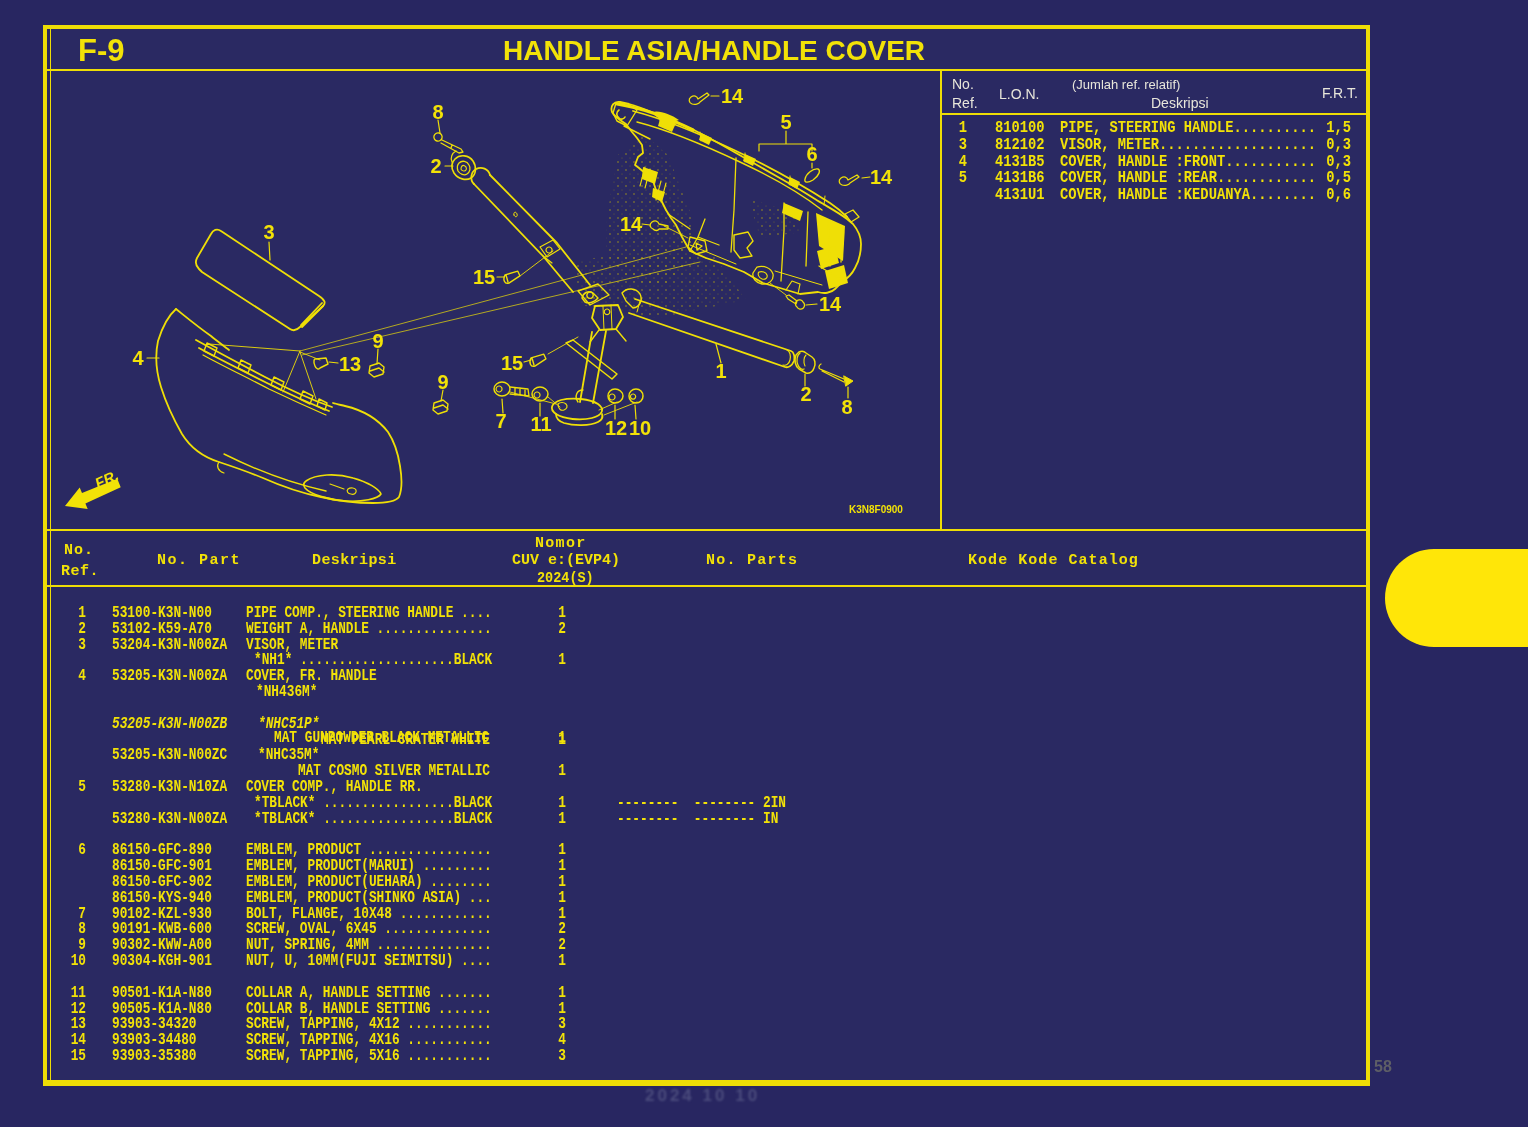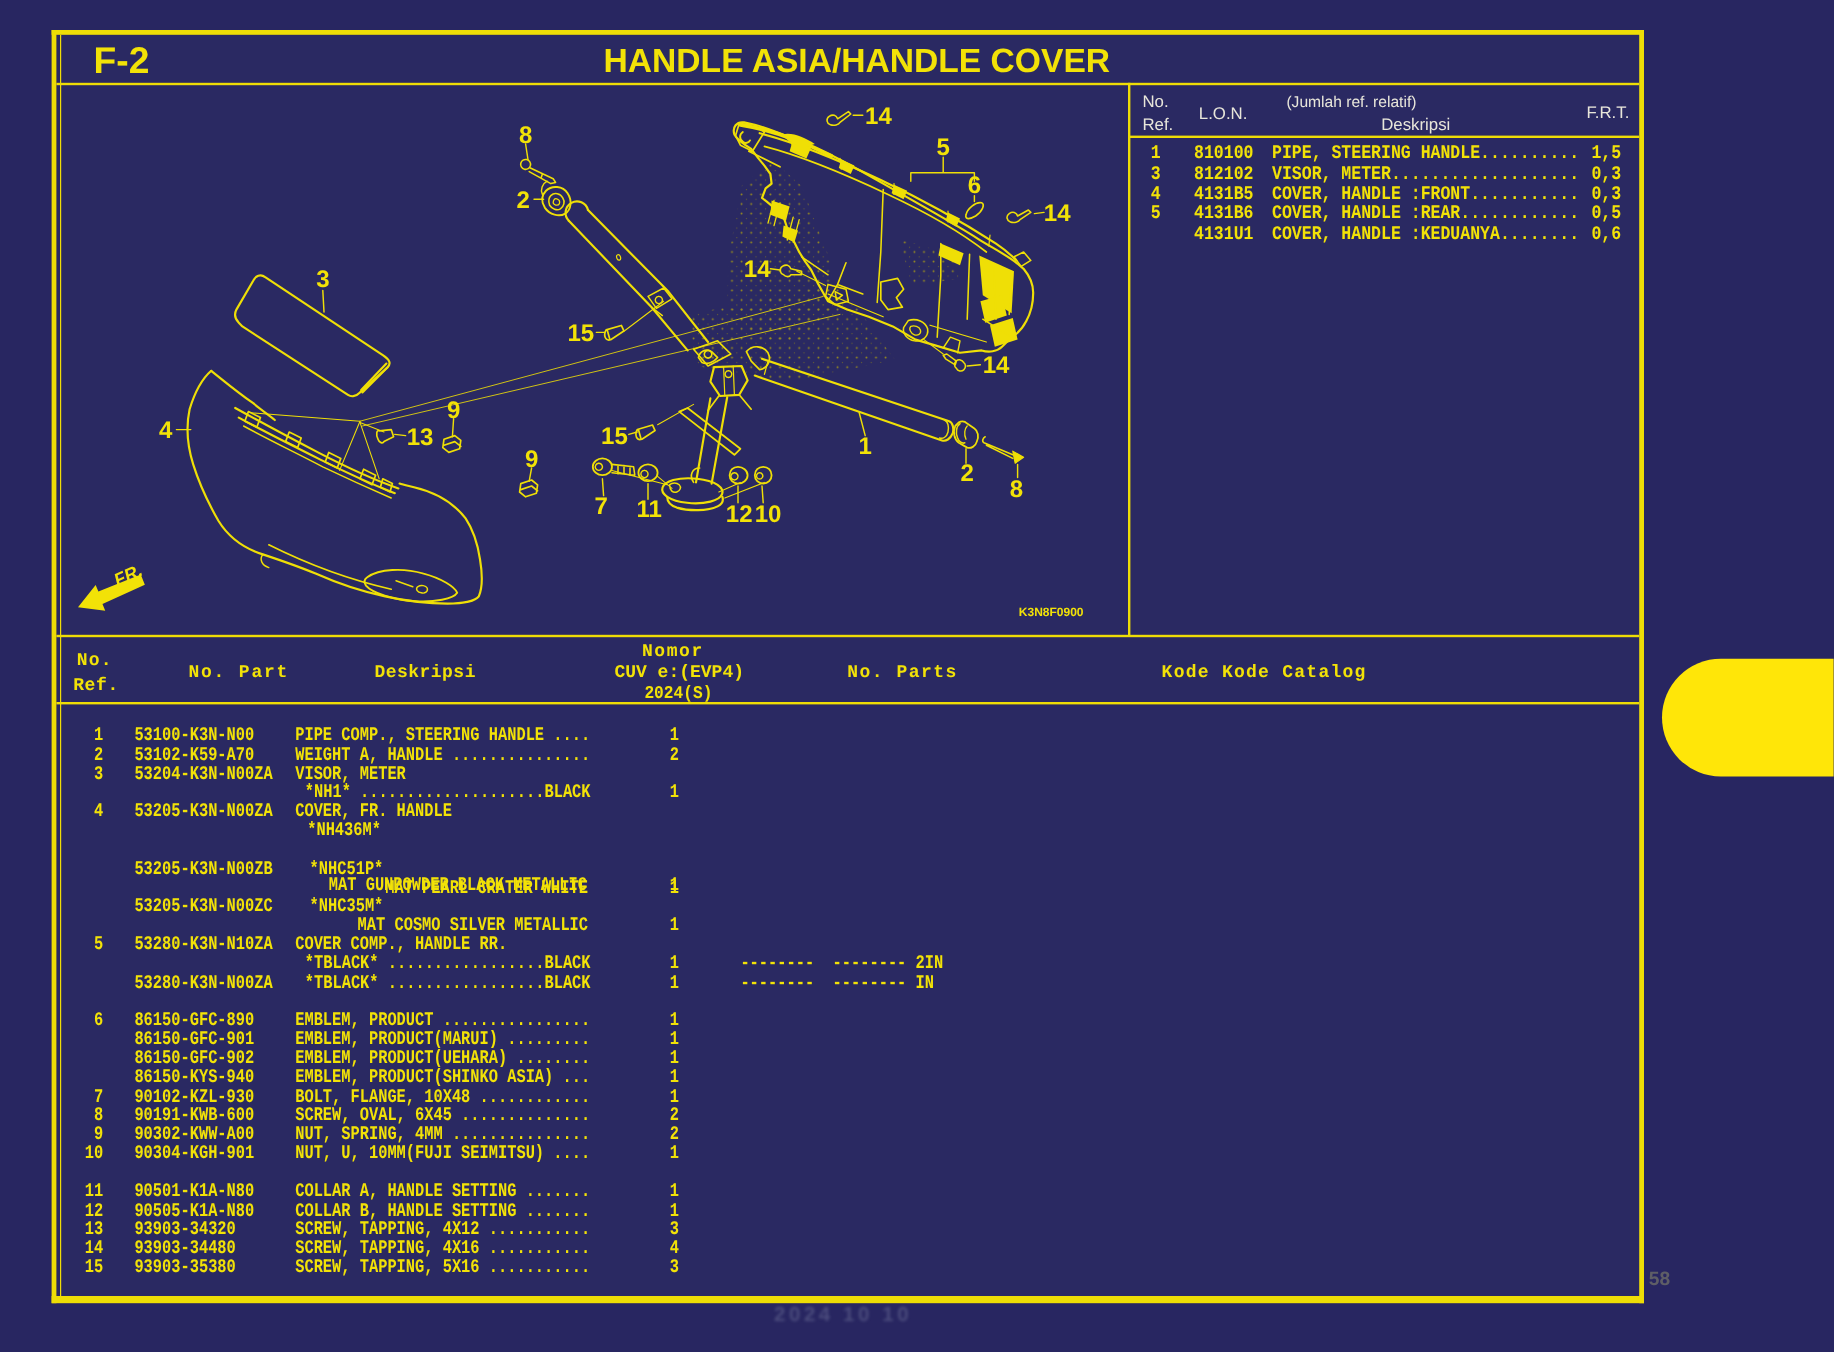--- a/index.html
+++ b/index.html
@@ -31,21 +31,21 @@
 <div class="yline" style="left:47px;top:68.5px;width:1319px;height:2px;"></div>
 
 <div class="yline" style="left:940px;top:69px;width:2px;height:461px;"></div>
 
 <div class="yline" style="left:941px;top:113px;width:425px;height:2px;"></div>
 
 <div class="yline" style="left:47px;top:529px;width:1319px;height:2px;"></div>
 
 <div class="yline" style="left:47px;top:585px;width:1319px;height:2px;"></div>
 
-<div class="abs" style="left:78px;top:33px;font-size:31px;font-weight:bold;color:#f2e207;font-family:'Liberation Sans',sans-serif;">F-2</div>
+<div class="abs" style="left:78px;top:33px;font-size:31px;font-weight:bold;color:#f2e207;font-family:'Liberation Sans',sans-serif;">F-9</div>
 
 <div class="abs" style="left:53px;top:35px;width:1322px;text-align:center;font-size:28px;font-weight:bold;color:#f2e207;font-family:'Liberation Sans',sans-serif;">HANDLE ASIA/HANDLE COVER</div>
 
 <div class="abs hdrw" style="left:952px;top:75px;line-height:19px;">No.<br>Ref.</div>
 <div class="abs hdrw" style="left:999px;top:86px;">L.O.N.</div>
 <div class="abs hdrw" style="left:1072px;top:77px;font-size:13px;">(Jumlah ref. relatif)</div>
 <div class="abs hdrw" style="left:1151px;top:95px;">Deskripsi</div>
 <div class="abs hdrw" style="left:1322px;top:85px;">F.R.T.</div>
 
 <div id="ltab">
@@ -72,21 +72,21 @@
 <div class="bh" style="left:968px;top:552px;letter-spacing:1.05px;">Kode Kode Catalog</div>
 
 <div id="btab">
     <div class="row mono b16" style="top:604px;left:0;width:1528px;"><span style="left:51px;width:35px;text-align:right;transform-origin:right center;">1</span><span style="left:112px;">53100-K3N-N00</span><span style="left:246px;">PIPE COMP., STEERING HANDLE ....</span><span style="left:552px;width:20px;text-align:center;transform-origin:center;">1</span></div>
     <div class="row mono b16" style="top:619.82px;left:0;width:1528px;"><span style="left:51px;width:35px;text-align:right;transform-origin:right center;">2</span><span style="left:112px;">53102-K59-A70</span><span style="left:246px;">WEIGHT A, HANDLE ...............</span><span style="left:552px;width:20px;text-align:center;transform-origin:center;">2</span></div>
     <div class="row mono b16" style="top:635.64px;left:0;width:1528px;"><span style="left:51px;width:35px;text-align:right;transform-origin:right center;">3</span><span style="left:112px;">53204-K3N-N00ZA</span><span style="left:246px;">VISOR, METER</span><span style="left:552px;width:20px;text-align:center;transform-origin:center;"></span></div>
     <div class="row mono b16" style="top:651.46px;left:0;width:1528px;"><span style="left:51px;width:35px;text-align:right;transform-origin:right center;"></span><span style="left:112px;"></span><span style="left:254px;">*NH1* ....................BLACK</span><span style="left:552px;width:20px;text-align:center;transform-origin:center;">1</span></div>
     <div class="row mono b16" style="top:667.28px;left:0;width:1528px;"><span style="left:51px;width:35px;text-align:right;transform-origin:right center;">4</span><span style="left:112px;">53205-K3N-N00ZA</span><span style="left:246px;">COVER, FR. HANDLE</span><span style="left:552px;width:20px;text-align:center;transform-origin:center;"></span></div>
     <div class="row mono b16" style="top:683.1px;left:0;width:1436px;text-decoration:underline;"><span style="left:51px;width:35px;text-align:right;transform-origin:right center;"></span><span style="left:112px;"></span><span style="left:256px;">*NH436M*</span><span style="left:552px;width:20px;text-align:center;transform-origin:center;"></span></div>
     <div class="row mono b16" style="top:698.92px;left:0;width:1528px;margin-top:30px;"><span style="left:51px;width:35px;text-align:right;transform-origin:right center;"></span><span style="left:112px;"></span><span style="left:274px;">MAT GUNPOWDER BLACK METALLIC</span><span style="left:552px;width:20px;text-align:center;transform-origin:center;">1</span></div>
-    <div class="row mono b16" style="top:714.74px;left:0;width:1308px;"><span style="left:51px;width:35px;text-align:right;transform-origin:right center;"></span><span style="left:112px;">53205-K3N-N00ZB</span><span style="left:258px;">*NHC51P*</span><span style="left:552px;width:20px;text-align:center;transform-origin:center;"></span></div>
+    <div class="row mono b16" style="top:714.74px;left:0;width:1308px;font-style:italic;"><span style="left:51px;width:35px;text-align:right;transform-origin:right center;"></span><span style="left:112px;">53205-K3N-N00ZB</span><span style="left:258px;">*NHC51P*</span><span style="left:552px;width:20px;text-align:center;transform-origin:center;"></span></div>
     <div class="row mono b16" style="top:730.56px;left:0;width:1528px;"><span style="left:51px;width:35px;text-align:right;transform-origin:right center;"></span><span style="left:112px;"></span><span style="left:321px;">MAT PEARL CRATER WHITE</span><span style="left:552px;width:20px;text-align:center;transform-origin:center;">1</span></div>
     <div class="row mono b16" style="top:746.38px;left:0;width:1528px;"><span style="left:51px;width:35px;text-align:right;transform-origin:right center;"></span><span style="left:112px;">53205-K3N-N00ZC</span><span style="left:258px;">*NHC35M*</span><span style="left:552px;width:20px;text-align:center;transform-origin:center;"></span></div>
     <div class="row mono b16" style="top:762.2px;left:0;width:1528px;"><span style="left:51px;width:35px;text-align:right;transform-origin:right center;"></span><span style="left:112px;"></span><span style="left:298px;">MAT COSMO SILVER METALLIC</span><span style="left:552px;width:20px;text-align:center;transform-origin:center;">1</span></div>
     <div class="row mono b16" style="top:778.02px;left:0;width:1528px;"><span style="left:51px;width:35px;text-align:right;transform-origin:right center;">5</span><span style="left:112px;">53280-K3N-N10ZA</span><span style="left:246px;">COVER COMP., HANDLE RR.</span><span style="left:552px;width:20px;text-align:center;transform-origin:center;"></span></div>
     <div class="row mono b16" style="top:793.84px;left:0;width:1528px;"><span style="left:51px;width:35px;text-align:right;transform-origin:right center;"></span><span style="left:112px;"></span><span style="left:254px;">*TBLACK* .................BLACK</span><span style="left:552px;width:20px;text-align:center;transform-origin:center;">1</span><span style="left:617px;">--------  -------- 2IN</span></div>
     <div class="row mono b16" style="top:809.66px;left:0;width:1528px;"><span style="left:51px;width:35px;text-align:right;transform-origin:right center;"></span><span style="left:112px;">53280-K3N-N00ZA</span><span style="left:254px;">*TBLACK* .................BLACK</span><span style="left:552px;width:20px;text-align:center;transform-origin:center;">1</span><span style="left:617px;">--------  -------- IN</span></div>
     <div class="row mono b16" style="top:841.3px;left:0;width:1528px;"><span style="left:51px;width:35px;text-align:right;transform-origin:right center;">6</span><span style="left:112px;">86150-GFC-890</span><span style="left:246px;">EMBLEM, PRODUCT ................</span><span style="left:552px;width:20px;text-align:center;transform-origin:center;">1</span></div>
     <div class="row mono b16" style="top:857.12px;left:0;width:1528px;"><span style="left:51px;width:35px;text-align:right;transform-origin:right center;"></span><span style="left:112px;">86150-GFC-901</span><span style="left:246px;">EMBLEM, PRODUCT(MARUI) .........</span><span style="left:552px;width:20px;text-align:center;transform-origin:center;">1</span></div>
     <div class="row mono b16" style="top:872.94px;left:0;width:1528px;"><span style="left:51px;width:35px;text-align:right;transform-origin:right center;"></span><span style="left:112px;">86150-GFC-902</span><span style="left:246px;">EMBLEM, PRODUCT(UEHARA) ........</span><span style="left:552px;width:20px;text-align:center;transform-origin:center;">1</span></div>
     <div class="row mono b16" style="top:888.76px;left:0;width:1528px;"><span style="left:51px;width:35px;text-align:right;transform-origin:right center;"></span><span style="left:112px;">86150-KYS-940</span><span style="left:246px;">EMBLEM, PRODUCT(SHINKO ASIA) ...</span><span style="left:552px;width:20px;text-align:center;transform-origin:center;">1</span></div>

